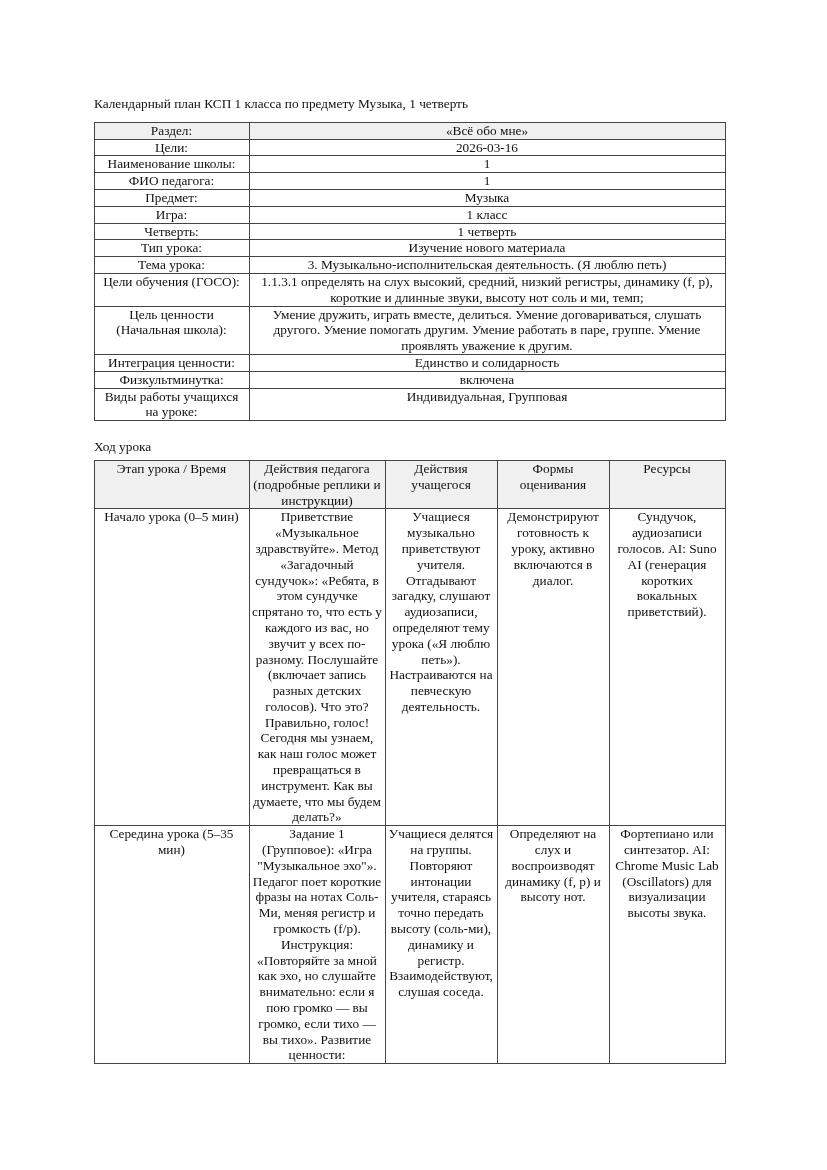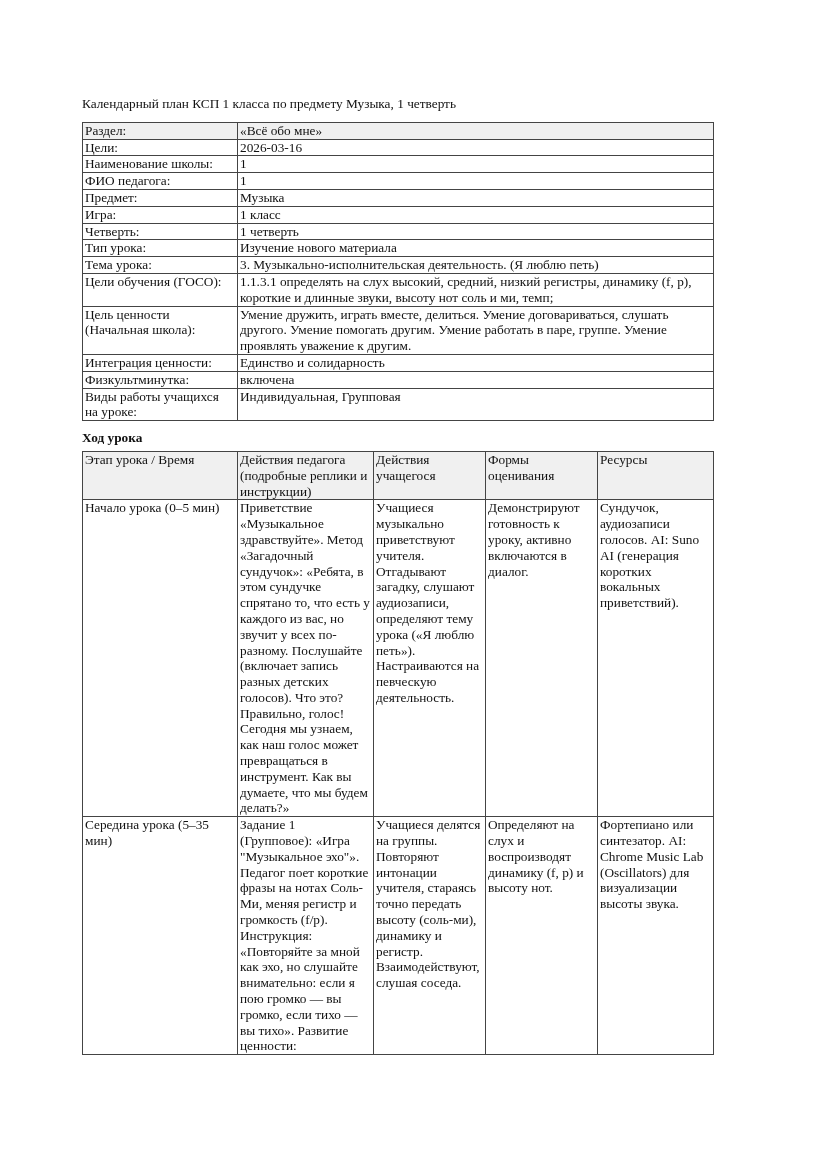--- a/index.html
+++ b/index.html
@@ -7,38 +7,39 @@
   body {
     width: 827px; height: 1170px;
     position: relative;
     font-family: "Liberation Serif", "DejaVu Serif", serif;
     font-size: 13.3px;
     line-height: 15.8px;
     color: #111111;
   }
   .content {
     position: absolute;
-    left: 82px; top: 96px;
+    left: 94px; top: 96px;
     width: 631px;
   }
   .doc-title { margin-bottom: 10px; }
   table {
     border-collapse: collapse;
     table-layout: fixed;
     width: 631px;
   }
   td {
     border: 1px solid #444444;
     padding: 0 3px 0 2px;
     vertical-align: top;
     overflow: hidden;
     word-wrap: break-word;
+    text-align: center;
   }
   tr.shaded td { background: #f0f0f0; }
-  .section-heading { margin-top: 9px; margin-bottom: 5px; font-weight: bold; }
+  .section-heading { margin-top: 18px; margin-bottom: 5px; }
   
   .info-c1 { width: 155px; }
   .info-c2 { width: 476px; }
   
   .ls-c1 { width: 155px; }
   .ls-c2 { width: 136px; }
   .ls-c3 { width: 112px; }
   .ls-c4 { width: 112px; }
   .ls-c5 { width: 116px; }
 </style>

